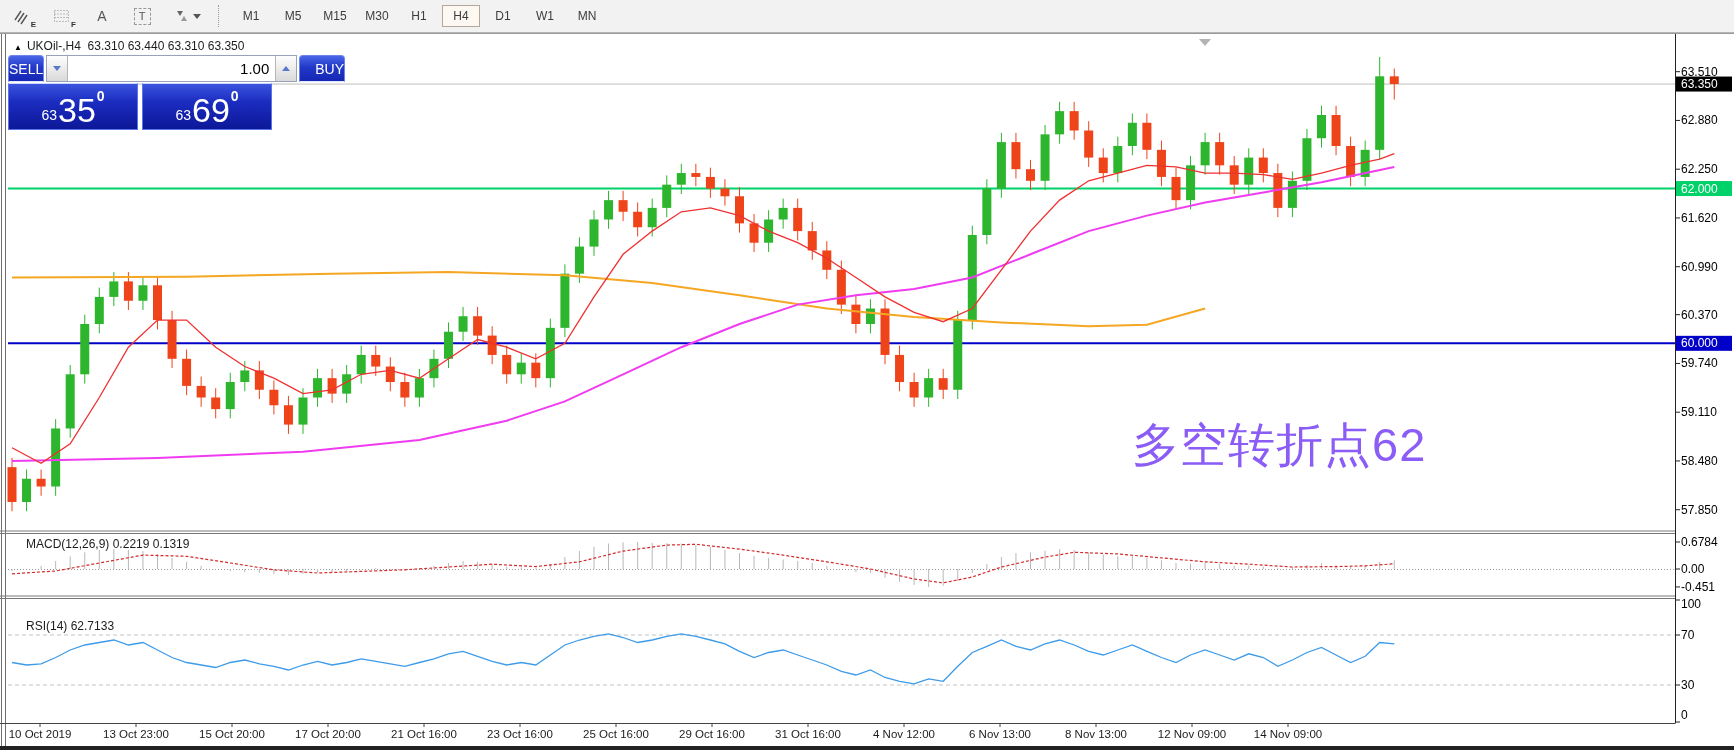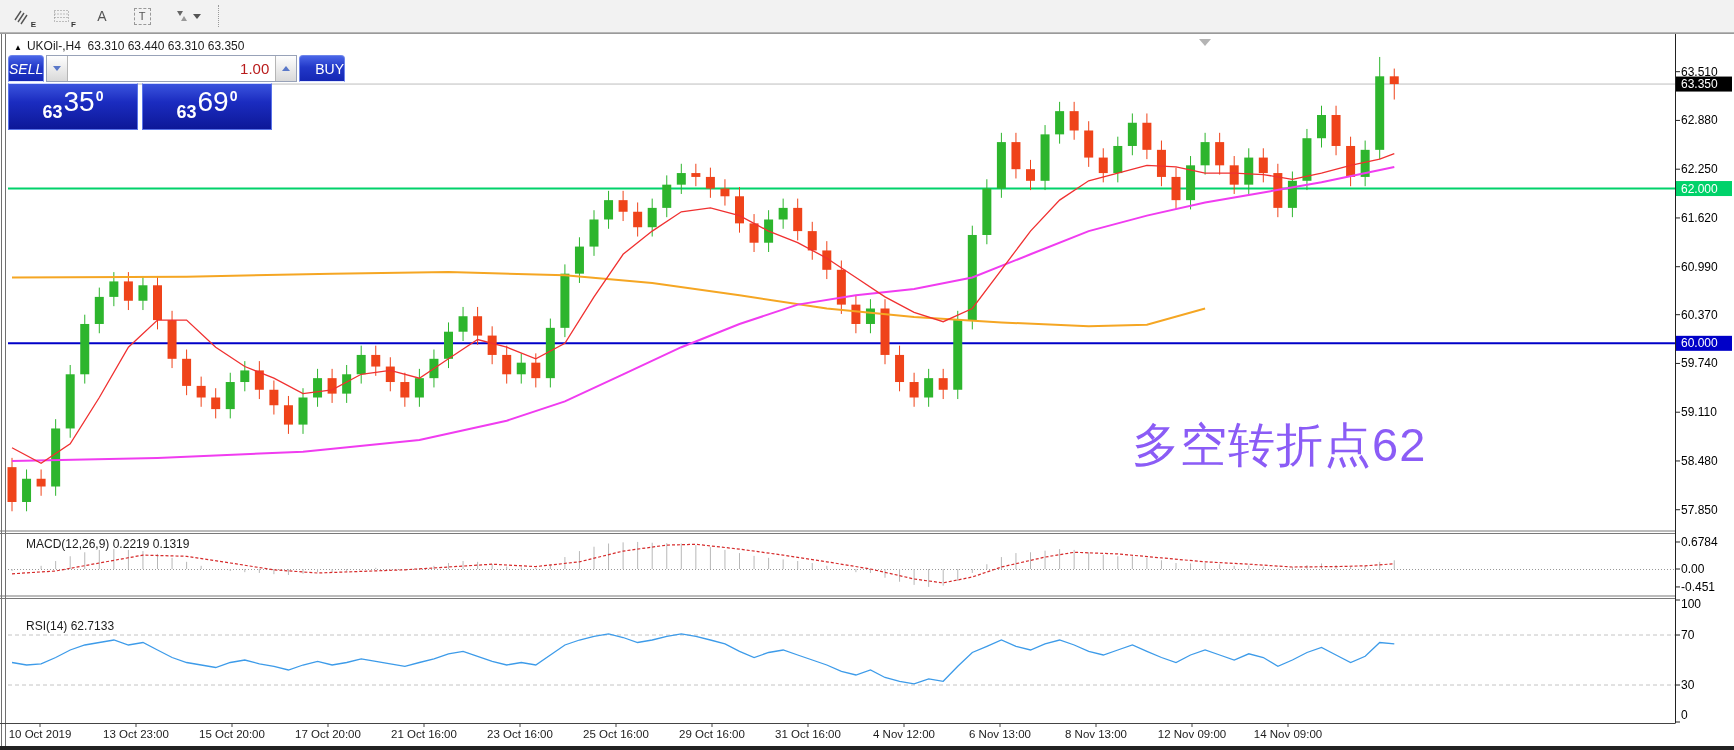--- a/index.html
+++ b/index.html
@@ -26,35 +26,35 @@
   .pane-label{position:absolute;font-size:12px;color:#1c1c1c;z-index:10;margin-left:12px;}
   .annotation{position:absolute;left:1132px;top:414px;font-size:47px;letter-spacing:1px;
               color:#8b5cf6;z-index:12;white-space:nowrap;}
   .axis-region{position:absolute;z-index:8;}
   
   .trade-panel{position:absolute;left:8px;top:55px;width:264px;z-index:20;}
   .tp-top{display:flex;height:27px;}
   .tp-btn{color:#fff;font-size:14px;display:flex;align-items:center;justify-content:center;cursor:pointer;
           background:linear-gradient(180deg,#4a66e8 0%,#2238c8 45%,#1527b4 100%);
           border:1px solid #6d84ea;border-bottom:1px solid #dfe6ff;}
-  .tp-btn.sell{width:70px;border-radius:4px 4px 0 0;font-style:italic;}
+  .tp-btn.sell{width:70px;border-radius:4px 4px 0 0;}
   .tp-btn.buy{width:54px;border-radius:4px 4px 0 0;padding-left:15px;}
   .tp-stepper{flex:1;display:flex;align-items:stretch;border:1px solid #98a2b8;background:#fff;margin:0 2px;}
   .step{width:20px;background:linear-gradient(180deg,#fefefe,#d9d9d9);border-left:1px solid #b5b5b5;border-right:1px solid #b5b5b5;
         display:flex;align-items:center;justify-content:center;cursor:pointer;}
   .tri-dn{width:0;height:0;border-left:4px solid transparent;border-right:4px solid transparent;border-top:5px solid #5a78c8;}
   .tri-up{width:0;height:0;border-left:4px solid transparent;border-right:4px solid transparent;border-bottom:5px solid #5a78c8;}
-  .vol{flex:1;border:none;outline:none;font-size:15px;text-align:right;padding-right:6px;color:#b91c1c;
+  .vol{flex:1;border:none;outline:none;font-size:15px;text-align:right;padding-right:6px;color:#000000;
        font-family:"Liberation Sans",sans-serif;min-width:0;}
   .tp-prices{display:flex;gap:4px;margin-top:1px;}
   .tp-price{flex:1;height:42px;color:#fff;display:flex;align-items:flex-end;justify-content:center;cursor:pointer;
             background:linear-gradient(180deg,#3a54de 0%,#1b2cc0 40%,#0d1898 100%);
             border:1px solid #5a74ea;border-top:1px solid #cdd6ff;padding-bottom:3px;}
-  .p-small{font-size:18px;font-weight:bold;margin-bottom:3px;}
-  .p-big{font-size:28px;line-height:0.9;margin:12px 1px;}
+  .p-small{font-size:14px;font-weight:normal;margin-bottom:3px;}
+  .p-big{font-size:34px;line-height:0.9;margin:0 1px;}
   .p-sup{font-size:14px;font-weight:bold;align-self:flex-start;margin-top:4px;}
 </style>
 </head>
 <body>
 
 <div class="toolbar">
   <div class="tools">
     <div class="tool">
       <svg width="20" height="18">
           <path d="M3 13 L9 4 M6 15 L12 6 M9 17 L15 8" stroke="#555" stroke-width="1.4" fill="none"></path>
@@ -77,20 +77,31 @@
     </div>
     <div class="tool" style="width:34px;">
       <svg width="16" height="16">
         <polygon points="4,3 10,3 7,8" fill="#666"></polygon>
         <polygon points="8,13 14,13 11,8" fill="#999"></polygon>
       </svg>
       <span class="caret"></span>
     </div>
   </div>
   <div class="tb-sep"></div>
+  <div class="tfs" id="tfs">
+      <div class="tf">M1</div>
+      <div class="tf">M5</div>
+      <div class="tf">M15</div>
+      <div class="tf">M30</div>
+      <div class="tf">H1</div>
+      <div class="tf active">H4</div>
+      <div class="tf">D1</div>
+      <div class="tf">W1</div>
+      <div class="tf">MN</div>
+    </div>
 </div>
 
 <svg id="chart-svg" width="1734" height="750" font-family="Liberation Sans, sans-serif">
     <line x1="0" y1="33.5" x2="1734" y2="33.5" stroke="#9a9a9a" stroke-width="1"></line>
     <line x1="1.5" y1="34" x2="1.5" y2="746" stroke="#707070" stroke-width="1"></line>
     <line x1="5.5" y1="34" x2="5.5" y2="746" stroke="#707070" stroke-width="1"></line>
     <line x1="0" y1="531" x2="1675" y2="531" stroke="#787878" stroke-width="1"></line>
     <line x1="0" y1="533.5" x2="1675" y2="533.5" stroke="#787878" stroke-width="1"></line>
     <line x1="0" y1="596" x2="1675" y2="596" stroke="#787878" stroke-width="1"></line>
     <line x1="0" y1="598.5" x2="1675" y2="598.5" stroke="#787878" stroke-width="1"></line>

